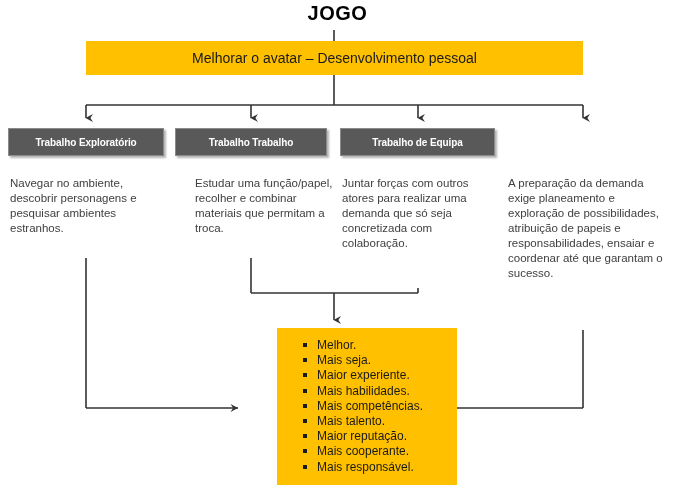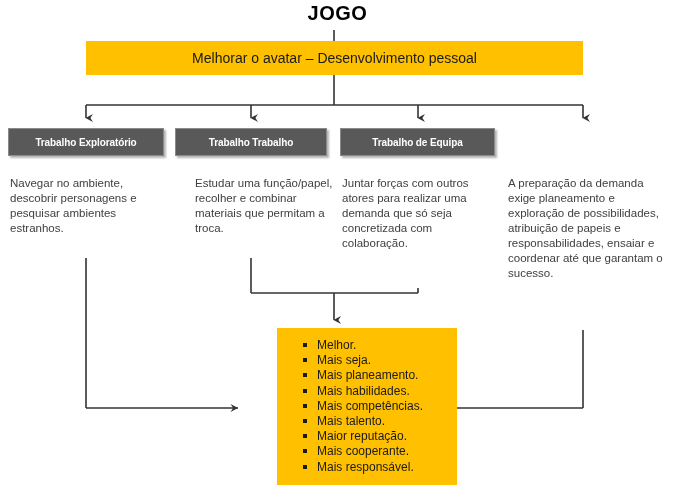--- a/index.html
+++ b/index.html
@@ -189,21 +189,21 @@
 
   <div class="cat-desc c0">Navegar no ambiente, descobrir personagens e pesquisar ambientes estranhos.</div>
   <div class="cat-desc c1">Estudar uma função/papel, recolher e combinar materiais que permitam a troca.</div>
   <div class="cat-desc c2">Juntar forças com outros atores para realizar uma demanda que só seja concretizada com colaboração.</div>
   <div class="cat-desc c3">A preparação da demanda exige planeamento e exploração de possibilidades, atribuição de papeis e responsabilidades, ensaiar e coordenar até que garantam o sucesso.</div>
 
   <div class="outcome">
     <ul id="outcome-list">
         <li>Melhor.</li>
         <li>Mais seja.</li>
-        <li>Mais planeamento.</li>
+        <li>Maior experiente.</li>
         <li>Mais habilidades.</li>
         <li>Mais competências.</li>
         <li>Mais talento.</li>
         <li>Maior reputação.</li>
         <li>Mais cooperante.</li>
         <li>Mais responsável.</li>
       </ul>
   </div>
 
 </div>

